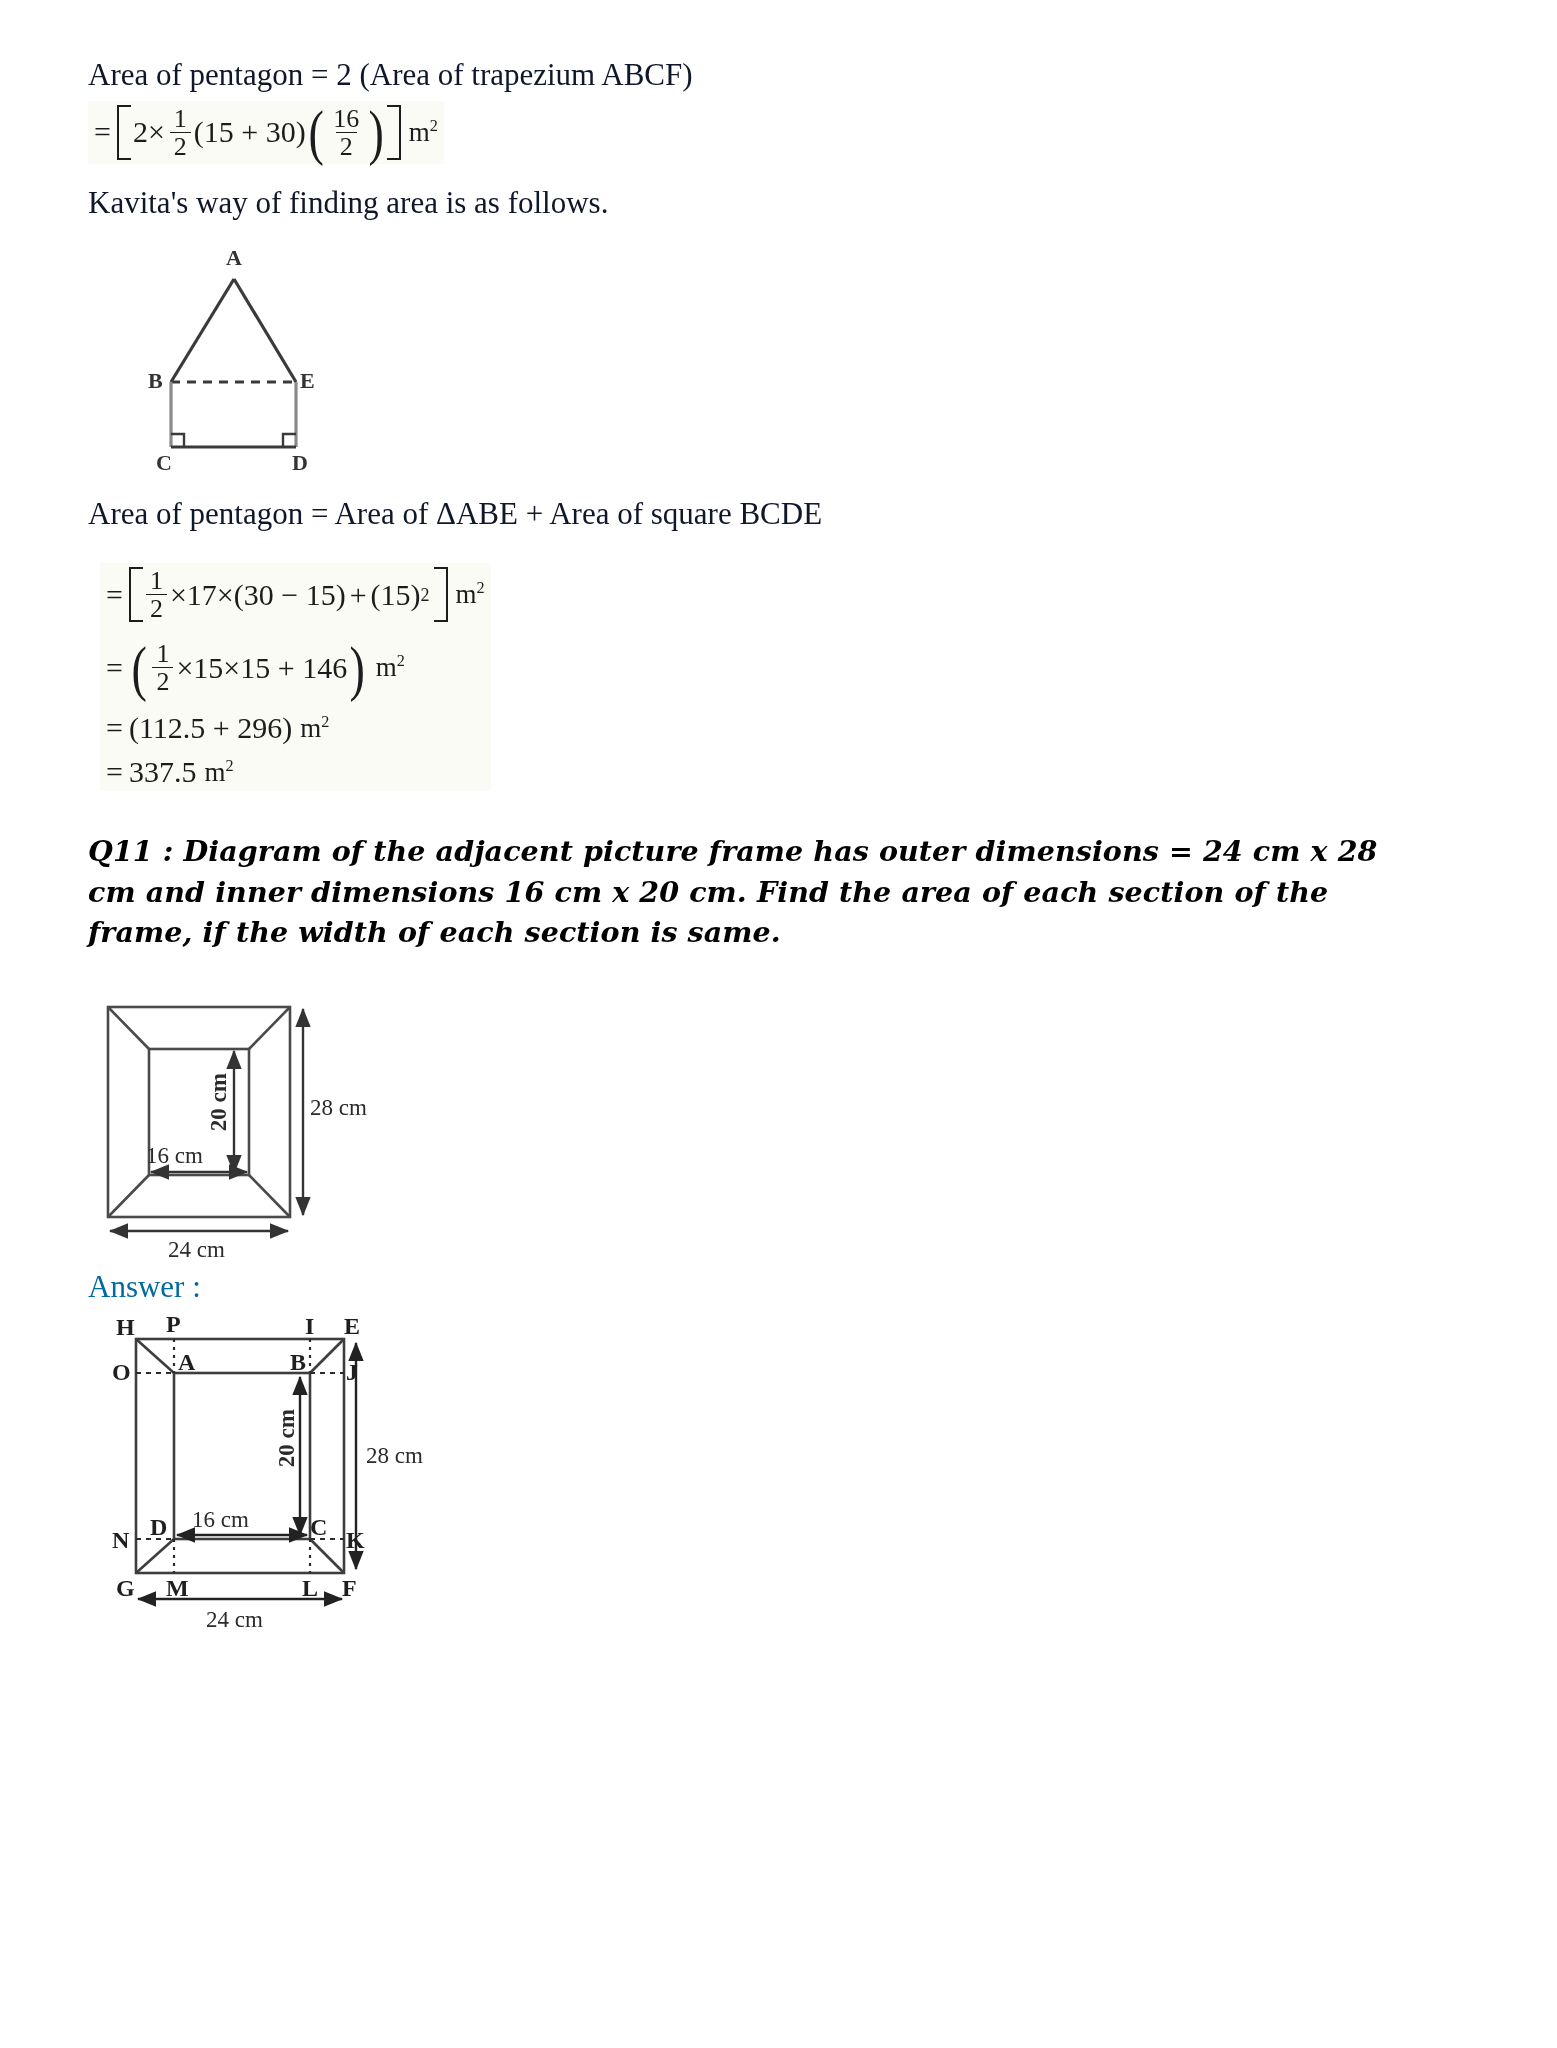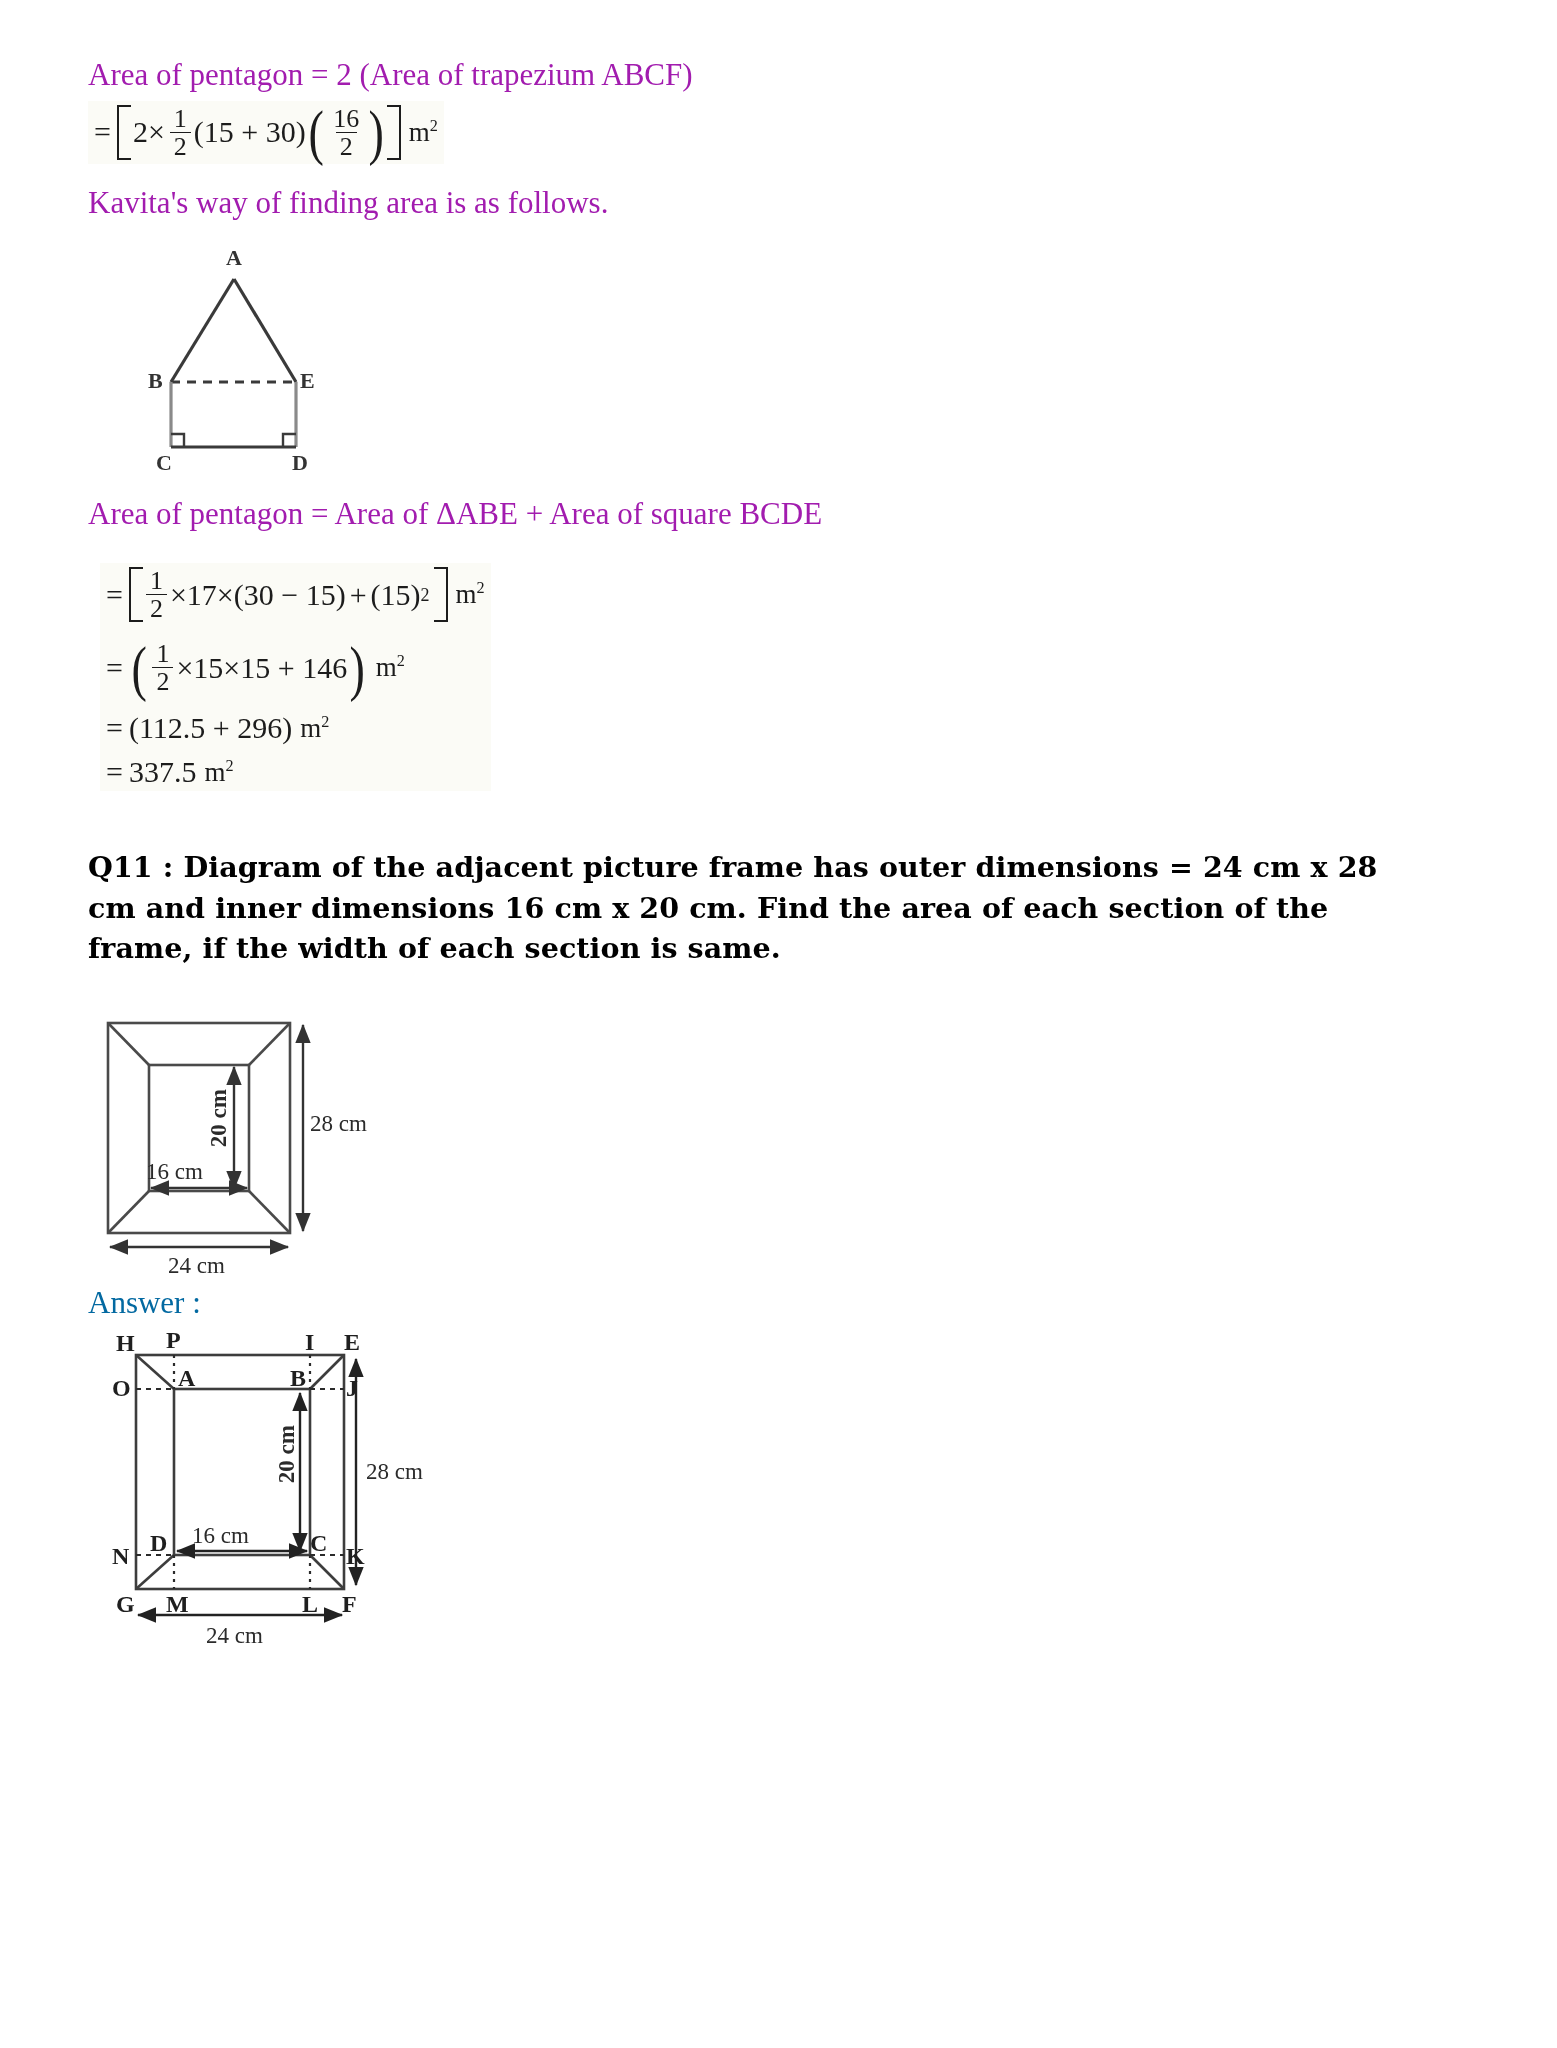--- a/index.html
+++ b/index.html
@@ -23,21 +23,21 @@
   }
   .content {
     position: absolute;
     left: 88px;
     top: 56px;
     width: 1400px;
   }
 
   
   .blue-line {
-    color: #a21caf;
+    color: #0f172a;
     font-size: 31px;
     line-height: 1.25;
     font-family: "Liberation Serif", "DejaVu Serif", serif;
     white-space: nowrap;
   }
   .blue-line .big-sup {
     font-size: 0.72em;
     vertical-align: super;
     line-height: 0;
   }
@@ -238,21 +238,21 @@
     </div>
 
     <div class="math-row">
       <span class="eq">=</span>
       <span>337.5</span>
       <span class="unit"><span>m</span><span class="sup">2</span></span>
     </div>
   </div>
 
   
-  <div class="q-bold" style="margin-top:56px; width:1330px;">Q11 : Diagram of the adjacent picture frame has outer dimensions = 24 cm x 28 cm and inner dimensions 16 cm x  20 cm. Find the area of each section of the frame, if the width of each section is same.</div>
+  <div class="q-bold" style="margin-top:40px; width:1330px;font-style:italic;">Q11 : Diagram of the adjacent picture frame has outer dimensions = 24 cm x 28 cm and inner dimensions 16 cm x  20 cm. Find the area of each section of the frame, if the width of each section is same.</div>
 
   
   <div class="frame-fig" style="margin-top:38px; margin-left:6px; width:300px; height:270px;">
     <svg width="300" height="270" viewBox="0 0 300 270">
 
       <rect x="14" y="16" width="182" height="210" fill="none" stroke="#4a4a4a" stroke-width="2.6"></rect>
 
       <rect x="55" y="58" width="100" height="126" fill="none" stroke="#4a4a4a" stroke-width="2.6"></rect>
 
       <line x1="14" y1="16" x2="55" y2="58" stroke="#4a4a4a" stroke-width="2.6"></line>

